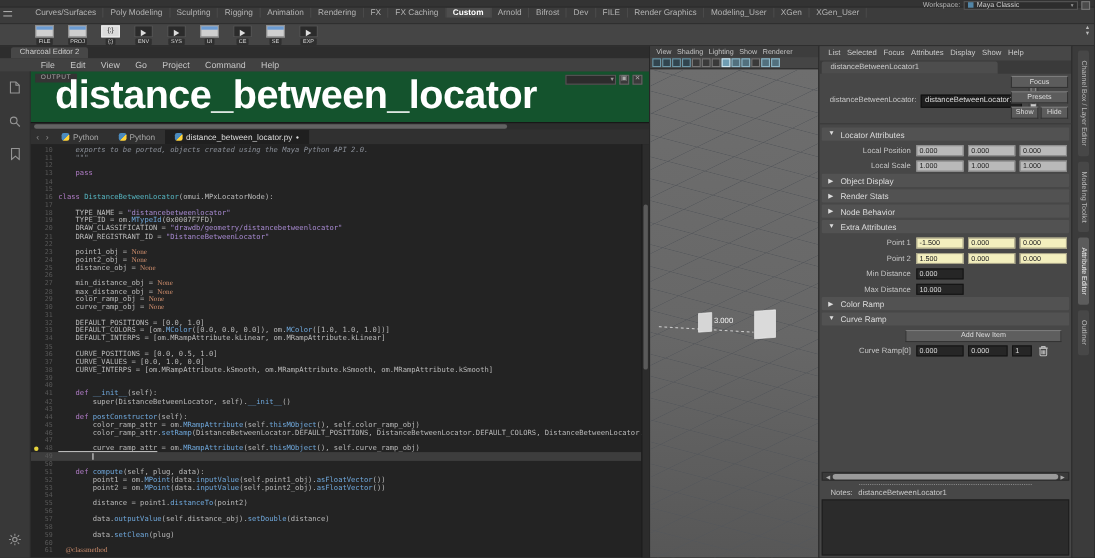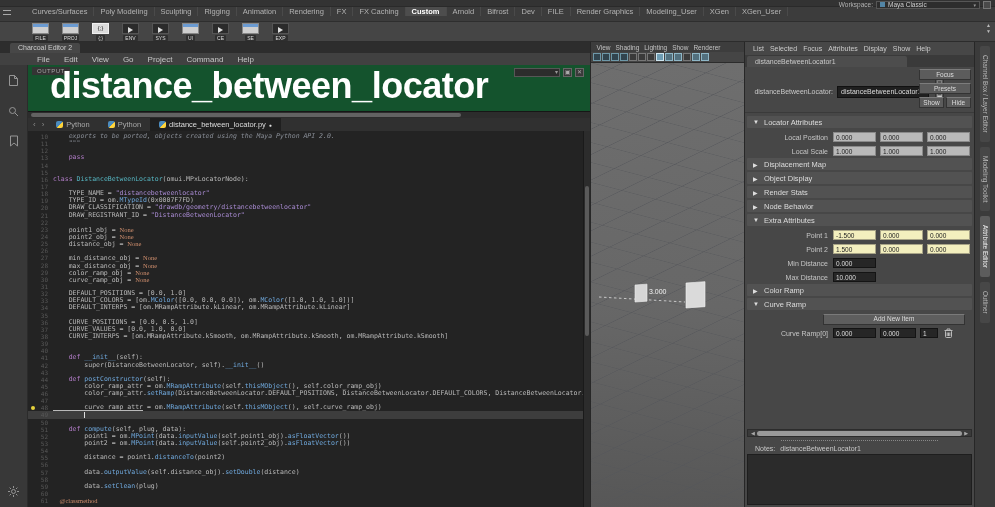--- a/index.html
+++ b/index.html
@@ -428,24 +428,20 @@
             <span class="fld gray">0.000</span>
           </div>
           <div class="secrow">
             <span class="rowlabel">Local Scale</span>
             <span class="fld gray">1.000</span>
             <span class="fld gray">1.000</span>
             <span class="fld gray">1.000</span>
           </div>
           <div class="sech">
             <span class="arr">▶</span>
-            <span class="sl">Displacement Map</span>
-          </div>
-          <div class="sech">
-            <span class="arr">▶</span>
             <span class="sl">Object Display</span>
           </div>
           <div class="sech">
             <span class="arr">▶</span>
             <span class="sl">Render Stats</span>
           </div>
           <div class="sech">
             <span class="arr">▶</span>
             <span class="sl">Node Behavior</span>
           </div>

